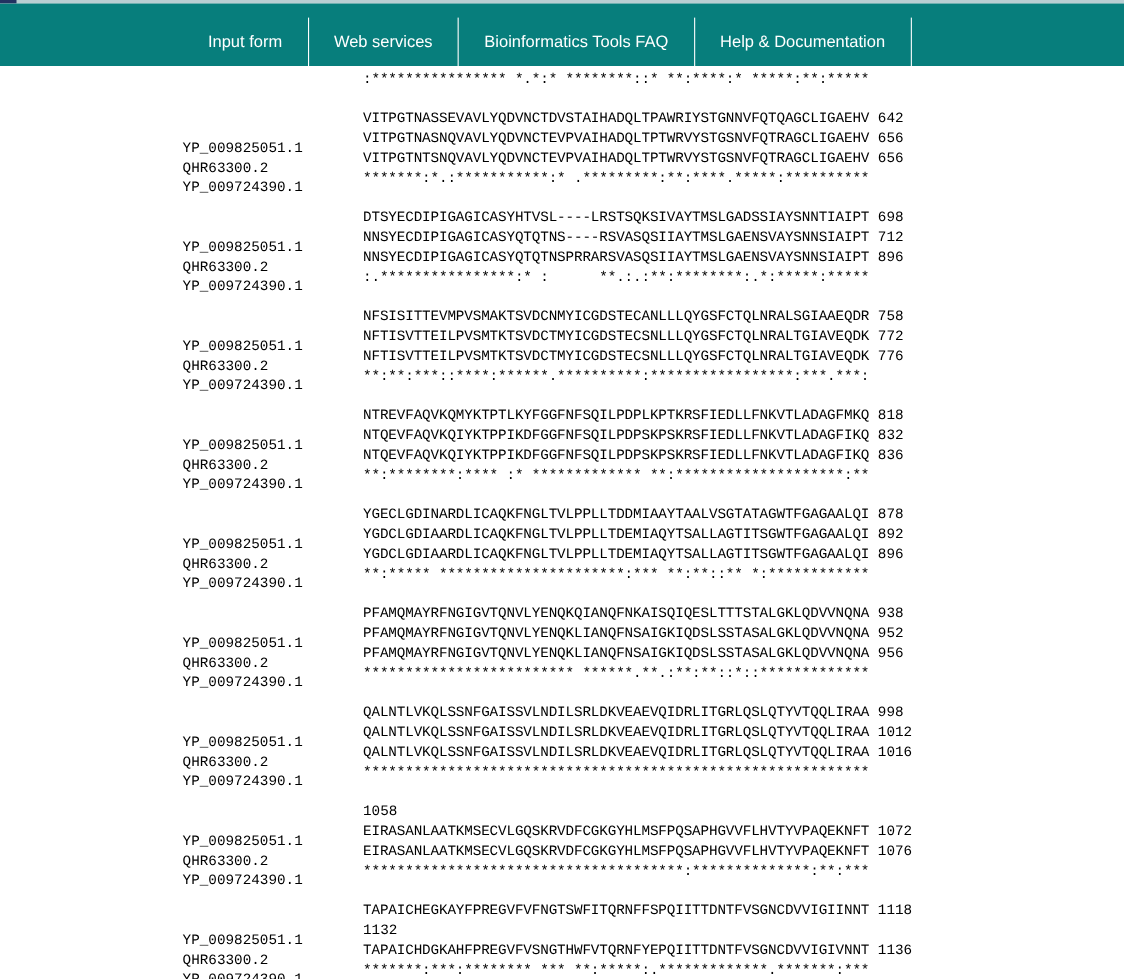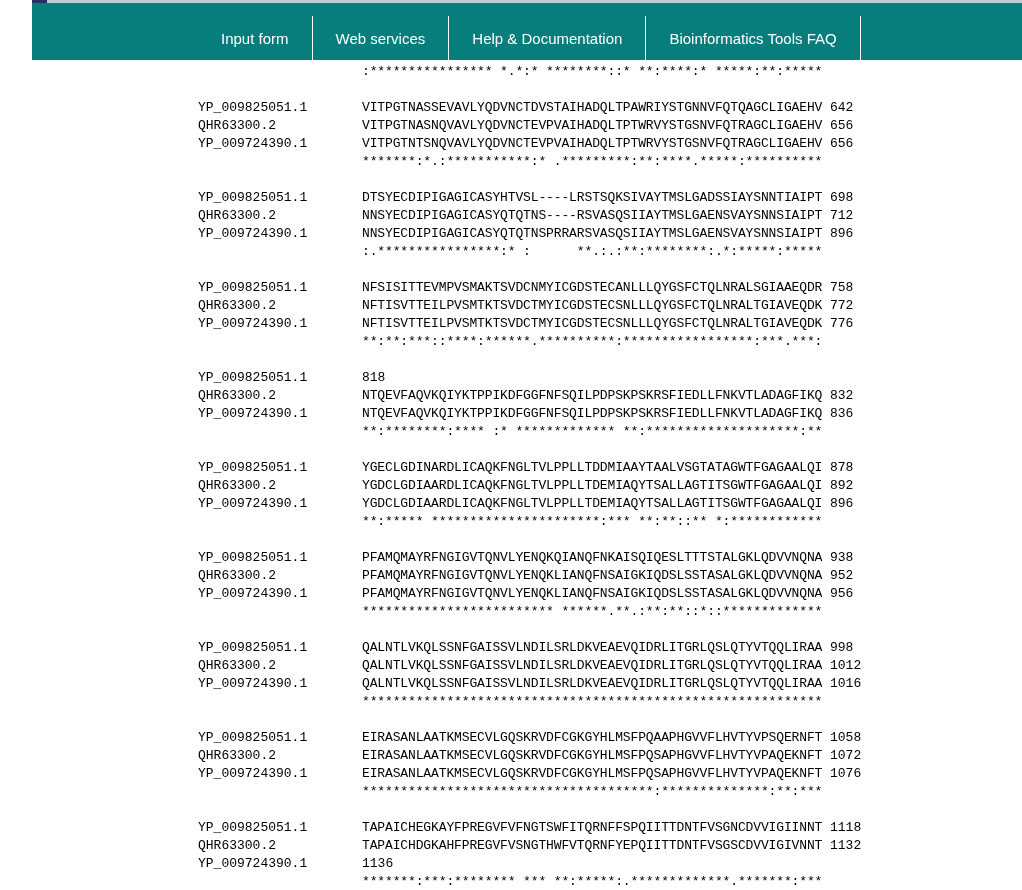--- a/index.html
+++ b/index.html
@@ -1,50 +1,50 @@
 <!DOCTYPE html>
 <html><head>
 <meta charset="utf-8">
 <style>
   * { margin:0; padding:0; box-sizing:border-box; }
   html,body { background:#ffffff; }
-  .page { width:1022px; height:890px; background:#ffffff; overflow:hidden; font-family:"Liberation Sans", sans-serif;padding-left:32px; }
+  .page { width:1022px; height:890px; background:#ffffff; overflow:hidden; font-family:"Liberation Sans", sans-serif; }
 
   
   .topstrip { height:3px; width:100%; position:relative; }
   .topcorner { position:absolute; left:0; top:0; height:3px; width:15px; }
 
   
   .navbar { height:57px; width:100%; display:flex; align-items:flex-end; }
   .nav-items { display:flex; height:44px; margin-left:166px; }
   .nav-item { display:flex; align-items:center; justify-content:center; height:44px; padding:0 23px; border-right:1px solid #ffffff; color:#ffffff; font-size:15px; white-space:nowrap; cursor:pointer; }
 
   
   .alignment { padding-top:3px; font-family:"Liberation Mono", monospace; font-size:13px; line-height:18px; color:#000000; }
   .row { display:flex; height:18px; padding-left:166px; padding-right:119px; }
-  .name { width:164px; white-space:pre; flex:0 0 164px; }
+  .name { width:164px; white-space:pre; flex:0 0 164px;margin-top:27px; }
   .seq  { width:468px; white-space:pre; flex:0 0 468px; letter-spacing:-0.13px; }
   .num  { width:105px; flex:0 0 105px; text-align:left; white-space:pre; }
   .block { margin-top:18px; }
 </style>
 </head>
 <body>
 
 <div class="page">
 
   <div class="topstrip" style="background: rgb(185, 206, 210);">
     <div class="topcorner" style="background: rgb(34, 50, 97);"></div>
   </div>
 
   <nav class="navbar" style="background: rgb(7, 126, 124);">
     <div class="nav-items" id="nav-items">
         <div class="nav-item">Input form</div>
         <div class="nav-item">Web services</div>
+        <div class="nav-item">Bioinformatics Tools FAQ</div>
         <div class="nav-item">Help &amp; Documentation</div>
-        <div class="nav-item">Bioinformatics Tools FAQ</div>
       </div>
   </nav>
 
   <main class="alignment" style="color: rgb(0, 0, 0);">
     <div class="row">
       <span class="name"></span>
       <span class="seq">:**************** *.*:* ********::* **:****:* *****:**:*****</span>
       <span class="num"></span>
     </div>
     <div id="blocks">
@@ -110,20 +110,21 @@
           </div>
           <div class="row">
             <span class="name"></span>
             <span class="seq">**:**:***::****:******.**********:*****************:***.***:</span>
             <span class="num"></span>
           </div>
         </div>
         <div class="block">
           <div class="row">
             <span class="name">YP_009825051.1</span>
+            <span class="seq">NTREVFAQVKQMYKTPTLKYFGGFNFSQILPDPLKPTKRSFIEDLLFNKVTLADAGFMKQ</span>
             <span class="num">818</span>
           </div>
           <div class="row">
             <span class="name">QHR63300.2</span>
             <span class="seq">NTQEVFAQVKQIYKTPPIKDFGGFNFSQILPDPSKPSKRSFIEDLLFNKVTLADAGFIKQ</span>
             <span class="num">832</span>
           </div>
           <div class="row">
             <span class="name">YP_009724390.1</span>
             <span class="seq">NTQEVFAQVKQIYKTPPIKDFGGFNFSQILPDPSKPSKRSFIEDLLFNKVTLADAGFIKQ</span>
@@ -197,21 +198,20 @@
           </div>
           <div class="row">
             <span class="name"></span>
             <span class="seq">************************************************************</span>
             <span class="num"></span>
           </div>
         </div>
         <div class="block">
           <div class="row">
             <span class="name">YP_009825051.1</span>
-            <span class="seq">EIRASANLAATKMSECVLGQSKRVDFCGKGYHLMSFPQAAPHGVVFLHVTYVPSQERNFT</span>
             <span class="num">1058</span>
           </div>
           <div class="row">
             <span class="name">QHR63300.2</span>
             <span class="seq">EIRASANLAATKMSECVLGQSKRVDFCGKGYHLMSFPQSAPHGVVFLHVTYVPAQEKNFT</span>
             <span class="num">1072</span>
           </div>
           <div class="row">
             <span class="name">YP_009724390.1</span>
             <span class="seq">EIRASANLAATKMSECVLGQSKRVDFCGKGYHLMSFPQSAPHGVVFLHVTYVPAQEKNFT</span>
@@ -224,25 +224,25 @@
           </div>
         </div>
         <div class="block">
           <div class="row">
             <span class="name">YP_009825051.1</span>
             <span class="seq">TAPAICHEGKAYFPREGVFVFNGTSWFITQRNFFSPQIITTDNTFVSGNCDVVIGIINNT</span>
             <span class="num">1118</span>
           </div>
           <div class="row">
             <span class="name">QHR63300.2</span>
-            <span class="seq">TAPAICHDGKAHFPREGVFVSNGTHWFVTQRNFYEPQIITTDNTFVSGSCDVVIGIVNNT</span>
             <span class="num">1132</span>
           </div>
           <div class="row">
             <span class="name">YP_009724390.1</span>
+            <span class="seq">TAPAICHDGKAHFPREGVFVSNGTHWFVTQRNFYEPQIITTDNTFVSGNCDVVIGIVNNT</span>
             <span class="num">1136</span>
           </div>
           <div class="row">
             <span class="name"></span>
             <span class="seq">*******:***:******** *** **:*****:.*************.*******:***</span>
             <span class="num"></span>
           </div>
         </div>
       </div>
   </main>

